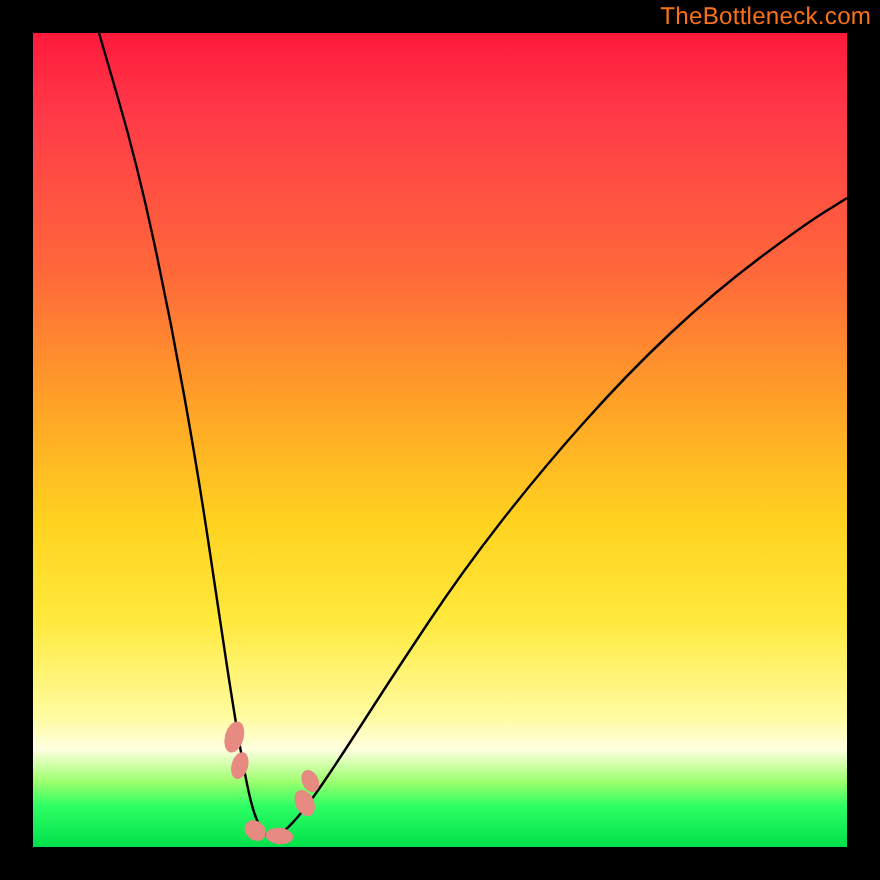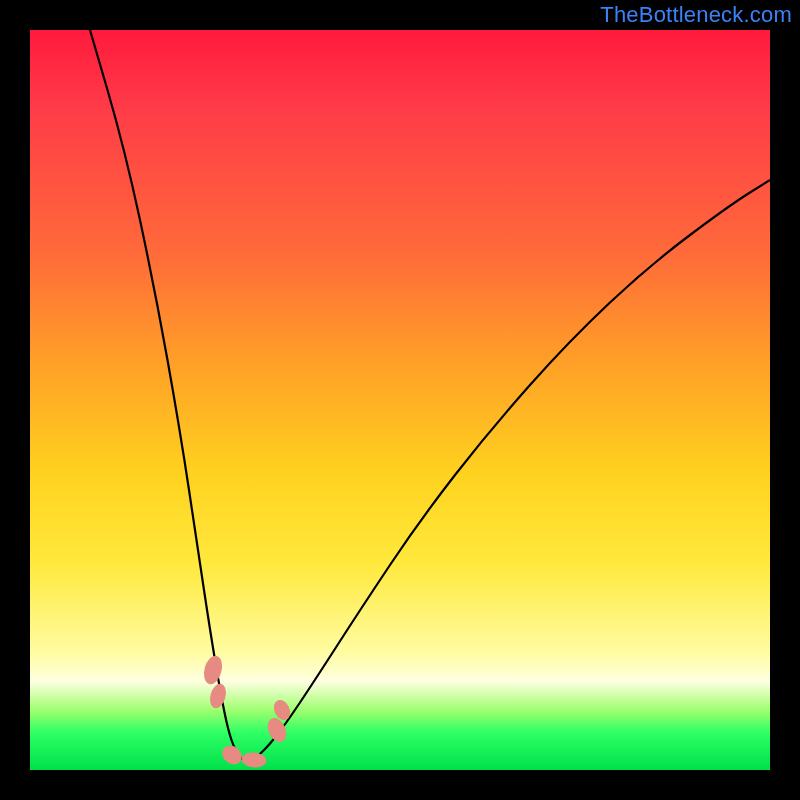--- a/index.html
+++ b/index.html
@@ -44,21 +44,21 @@
     );
   }
   svg.curves {
     position: absolute;
     inset: 0;
   }
   .watermark {
     position: absolute;
     top: 2px;
     right: 8px;
-    color: #3b82f6;
+    color: #f97316;
     font-size: 22px;
     letter-spacing: 0.2px;
     user-select: none;
   }
 </style>
 </head>
 <body>
 
 <div class="frame">
 

